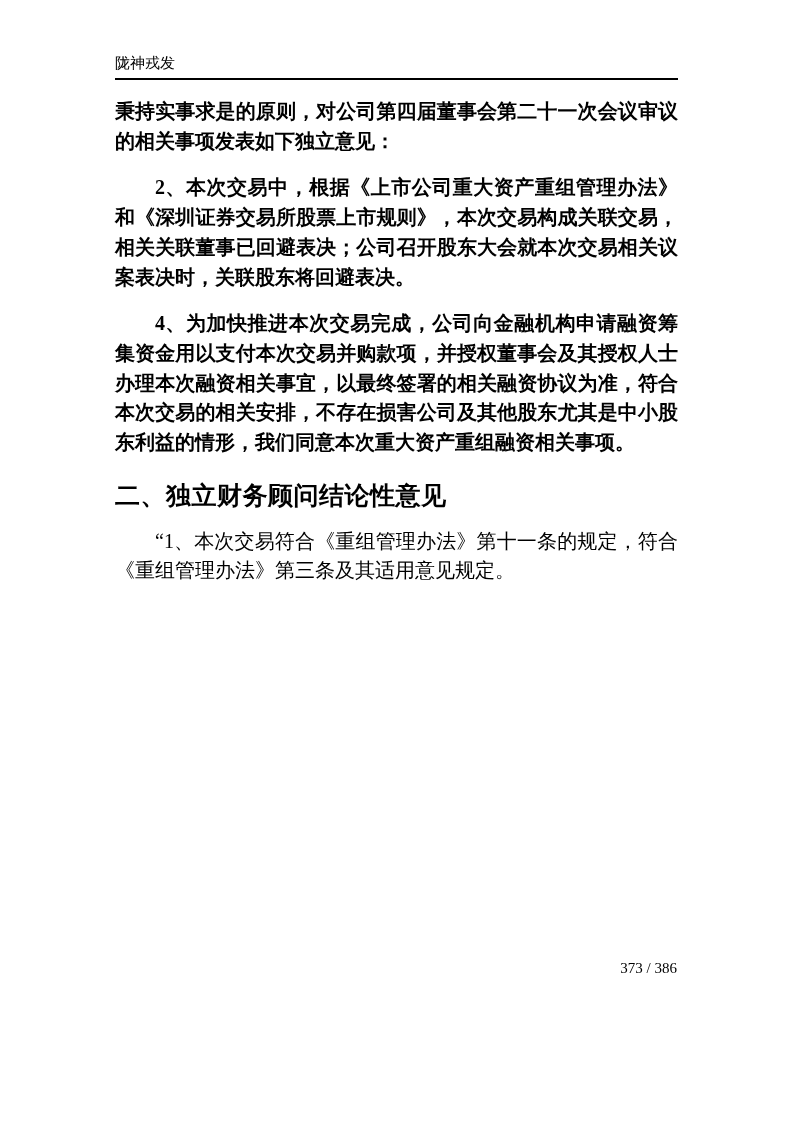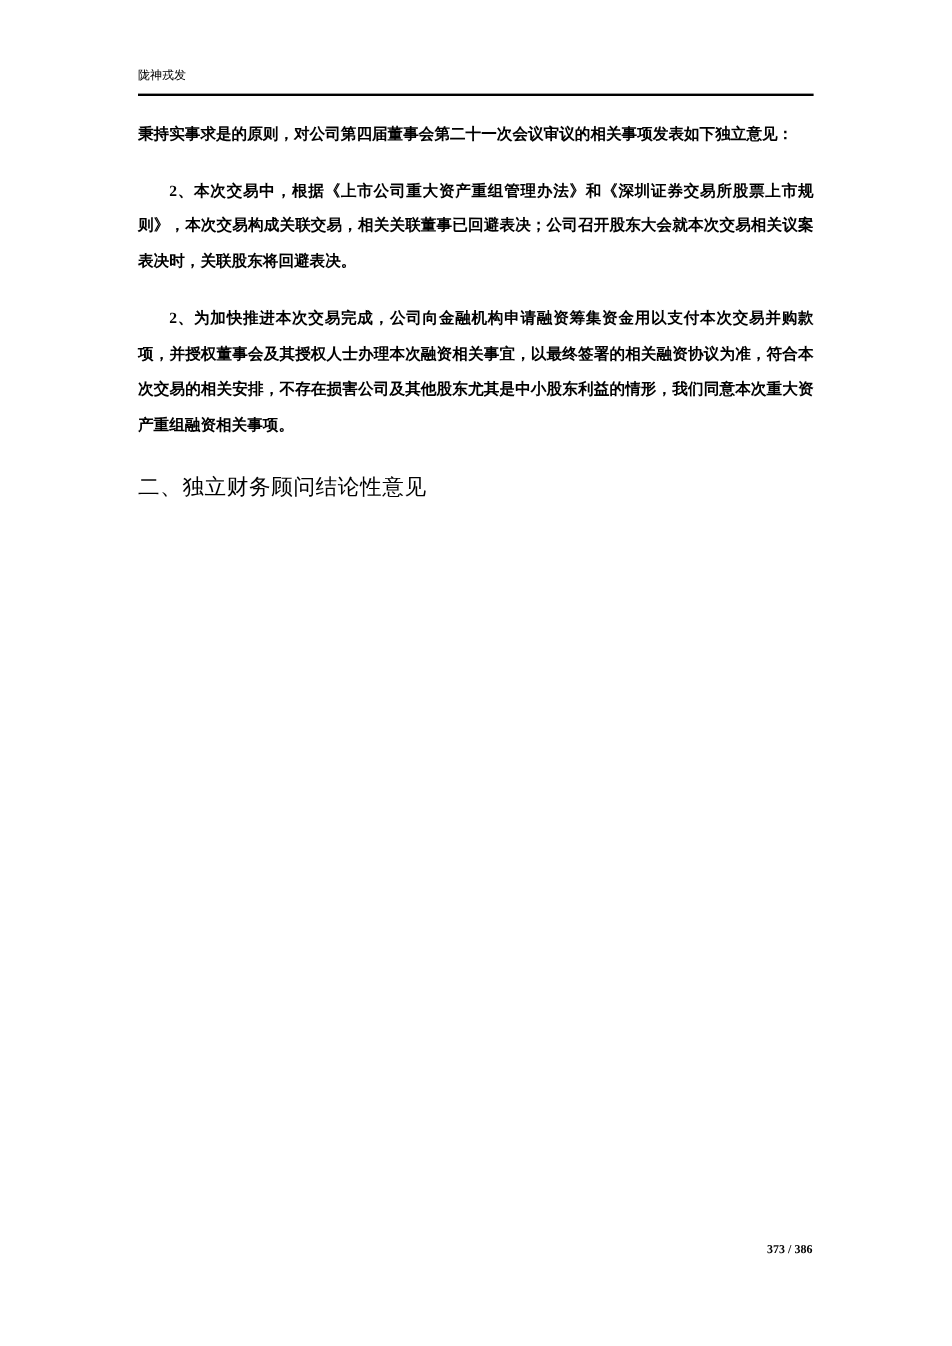--- a/index.html
+++ b/index.html
@@ -15,77 +15,78 @@
     padding: 54px 115px 0 115px;
     overflow: hidden;
   }
 
   .doc-header {
     display: flex;
     justify-content: space-between;
     align-items: flex-end;
     border-bottom: 2px solid #000;
     padding-bottom: 5px;
-    font-size: 10px;
+    font-size: 15px;
     line-height: 19px;
   }
   .doc-header .header-left { white-space: nowrap; }
   .doc-header .header-right { white-space: nowrap; }
 
   .doc-body { margin-top: 17px; }
 
   .para {
-    font-size: 13px;
+    font-size: 20px;
     line-height: 29.7px;
     text-align: justify;
     margin-bottom: 17px;
   }
   .para.kai { font-weight: 700; }   
   .para.song { font-weight: 400; }  
   .indent { text-indent: 2em; }
 
   .section-heading {
     font-family: "Liberation Sans", sans-serif;
-    font-size: 18px;
-    font-weight: 400;
+    font-size: 25px;
+    font-weight: 700;
     line-height: 30px;
     margin: 22px 0 17px 0;
     letter-spacing: 0.5px;
   }
 
   .doc-footer {
     position: absolute;
-    top: 1036px;
+    top: 960px;
     right: 116px;
-    font-size: 10px;
-    font-weight: 700;
+    font-size: 15px;
+    font-weight: 400;
   }
 </style>
 </head>
 <body>
 
 <div class="page">
 
   <header class="doc-header">
     <span class="header-left">陇神戎发</span>
   </header>
 
   <main class="doc-body">
 
     <p class="para kai">秉持实事求是的原则，对公司第四届董事会第二十一次会议审议的相关事项发表如下独立意见：</p>
 
 
 
     <p class="para kai indent">2、本次交易中，根据《上市公司重大资产重组管理办法》和《深圳证券交易所股票上市规则》，本次交易构成关联交易，相关关联董事已回避表决；公司召开股东大会就本次交易相关议案表决时，关联股东将回避表决。</p>
 
-    <p class="para kai indent">2、为加快推进本次交易完成，公司向金融机构申请融资筹集资金用以支付本次交易并购款项，并授权董事会及其授权人士办理本次融资相关事宜，以最终签署的相关融资协议为准，符合本次交易的相关安排，不存在损害公司及其他股东尤其是中小股东利益的情形，我们同意本次重大资产重组融资相关事项。</p>
+    <p class="para kai indent">4、为加快推进本次交易完成，公司向金融机构申请融资筹集资金用以支付本次交易并购款项，并授权董事会及其授权人士办理本次融资相关事宜，以最终签署的相关融资协议为准，符合本次交易的相关安排，不存在损害公司及其他股东尤其是中小股东利益的情形，我们同意本次重大资产重组融资相关事项。</p>
 
     <h2 class="section-heading">二、独立财务顾问结论性意见</h2>
 
 
+    <p class="para song indent">“1、本次交易符合《重组管理办法》第十一条的规定，符合《重组管理办法》第三条及其适用意见规定。</p>
 
   </main>
 
   <footer class="doc-footer">
     <span>373 / 386</span>
   </footer>
 
 </div>
 
 </body></html>

